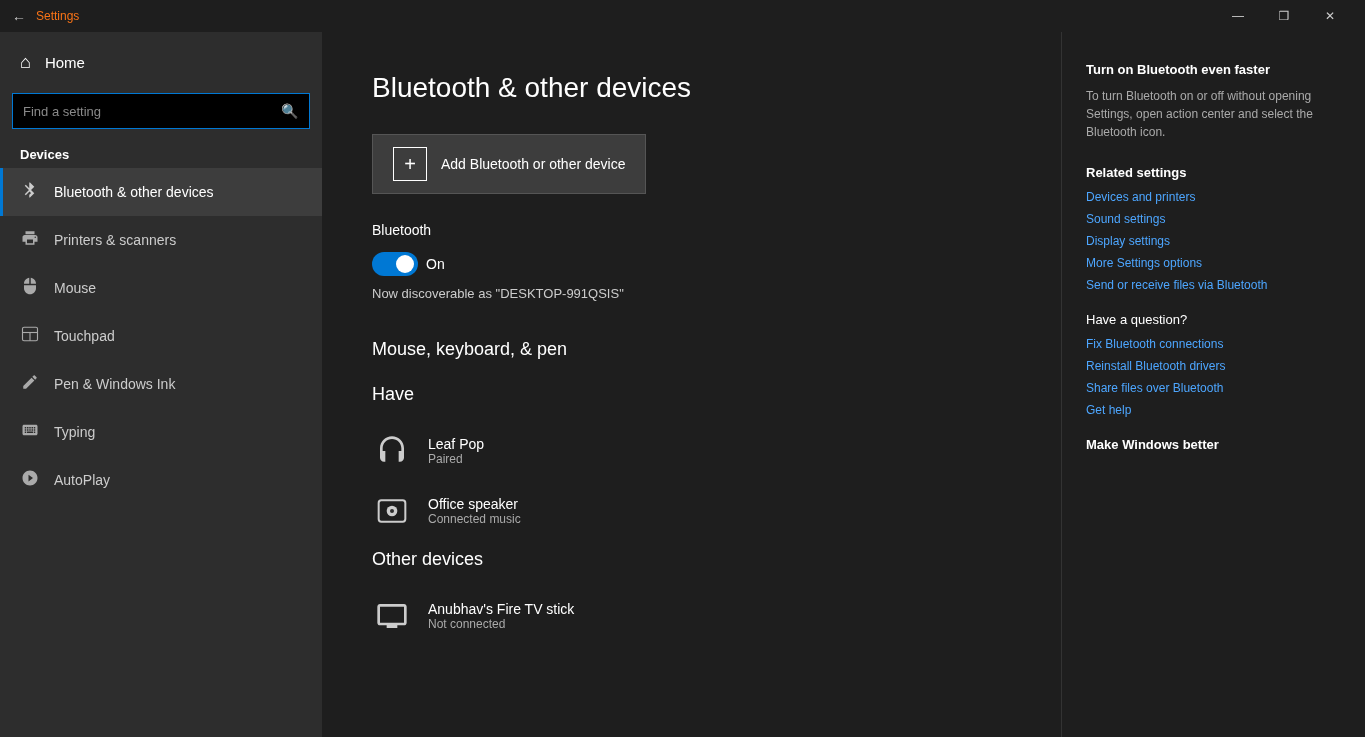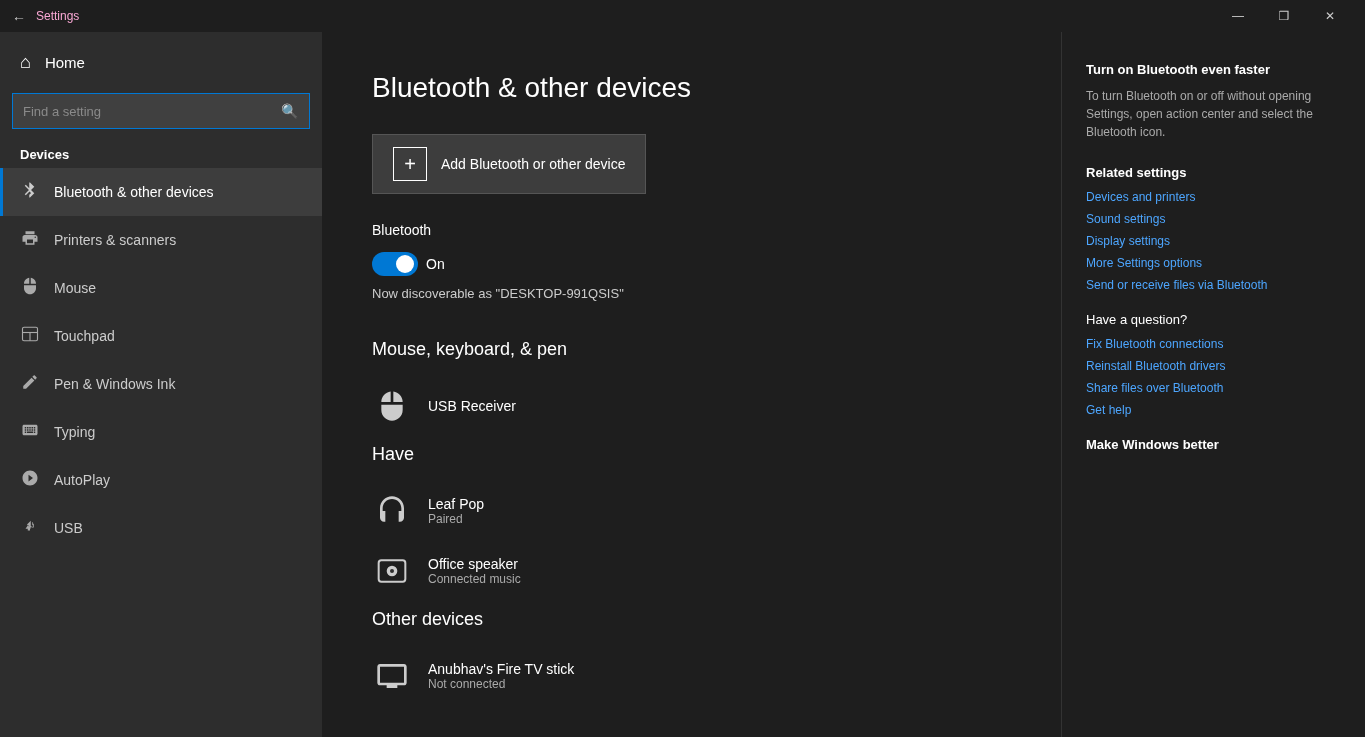--- a/index.html
+++ b/index.html
@@ -29,21 +29,21 @@
       gap: 10px;
       flex: 1;
     }
     .title-bar-icon {
       font-size: 14px;
       color: #cccccc;
       cursor: pointer;
     }
     .title-bar-title {
       font-size: 12px;
-      color: #f9a8d4;
+      color: #f97316;
     }
     .title-bar-controls {
       display: flex;
       gap: 0;
     }
     .title-bar-btn {
       width: 46px;
       height: 32px;
       background: transparent;
       border: none;
@@ -82,21 +82,21 @@
     }
     .sidebar-home-icon {
       font-size: 18px;
     }
     .search-container {
       padding: 8px 12px 4px 12px;
     }
     .search-box {
       display: flex;
       align-items: center;
-      background: #404040;
+      background: #000000;
       border: 1.5px solid #0078d4;
       width: 100%;
       height: 36px;
       padding: 4px 10px;
       gap: 8px;
     }
     .search-input {
       background: transparent;
       border: none;
       outline: none;
@@ -401,58 +401,40 @@
 
     <div class="sidebar-item">
       <span class="sidebar-item-icon">
         <svg width="18" height="18" viewBox="0 0 24 24" fill="#aaaaaa">
             <path d="M12 2C6.48 2 2 6.48 2 12s4.48 10 10 10 10-4.48 10-10S17.52 2 12 2zm-2 14.5v-9l6 4.5-6 4.5z"></path>
           </svg>
       </span>
       <span>AutoPlay</span>
     </div>
 
-    <div class="sidebar-item">
-      <span class="sidebar-item-icon">
-        <svg width="18" height="18" viewBox="0 0 24 24" fill="#aaaaaa">
-            <path d="M15 7v4h1v2h-3V5l-5 5 5 5v-3h1v2h3V9h-1V7h-1zm-3 8.5V18H9v-2.5H6l3.5-5 3.5 5h-1z"></path>
-          </svg>
-      </span>
-      <span>USB</span>
-    </div>
   </div>
 
   <div class="main-content">
     <h1 class="page-title">Bluetooth &amp; other devices</h1>
 
     <button class="add-device-btn">
       <div class="add-icon">+</div>
       <span>Add Bluetooth or other device</span>
     </button>
 
     <div class="section-label">Bluetooth</div>
     <div class="toggle-row">
       <div class="toggle">
         <div class="toggle-thumb"></div>
       </div>
       <span class="toggle-label">On</span>
     </div>
     <div class="discoverable-text">Now discoverable as "DESKTOP-991QSIS"</div>
 
     <div class="device-section-title">Mouse, keyboard, &amp; pen</div>
-    <div class="device-item">
-      <div class="device-icon">
-        <svg width="32" height="36" viewBox="0 0 24 24" fill="#cccccc">
-            <path d="M13 1.07V9h7c0-4.08-3.05-7.44-7-7.93zM4 15c0 4.42 3.58 8 8 8s8-3.58 8-8v-4H4v4zm7-13.93C7.05 1.56 4 4.92 4 9h7V1.07z"></path>
-          </svg>
-      </div>
-      <div class="device-info">
-        <div class="device-name">USB Receiver</div>
-      </div>
-    </div>
 
     <div class="device-section-title">Have</div>
     <div class="device-item">
       <div class="device-icon">
         <svg width="32" height="32" viewBox="0 0 24 24" fill="#cccccc">
             <path d="M12 1c-4.97 0-9 4.03-9 9v7c0 1.66 1.34 3 3 3h1v-8H5v-2c0-3.87 3.13-7 7-7s7 3.13 7 7v2h-2v8h1c1.66 0 3-1.34 3-3v-7c0-4.97-4.03-9-9-9z"></path>
           </svg>
       </div>
       <div class="device-info">
         <div class="device-name">Leaf Pop</div>

